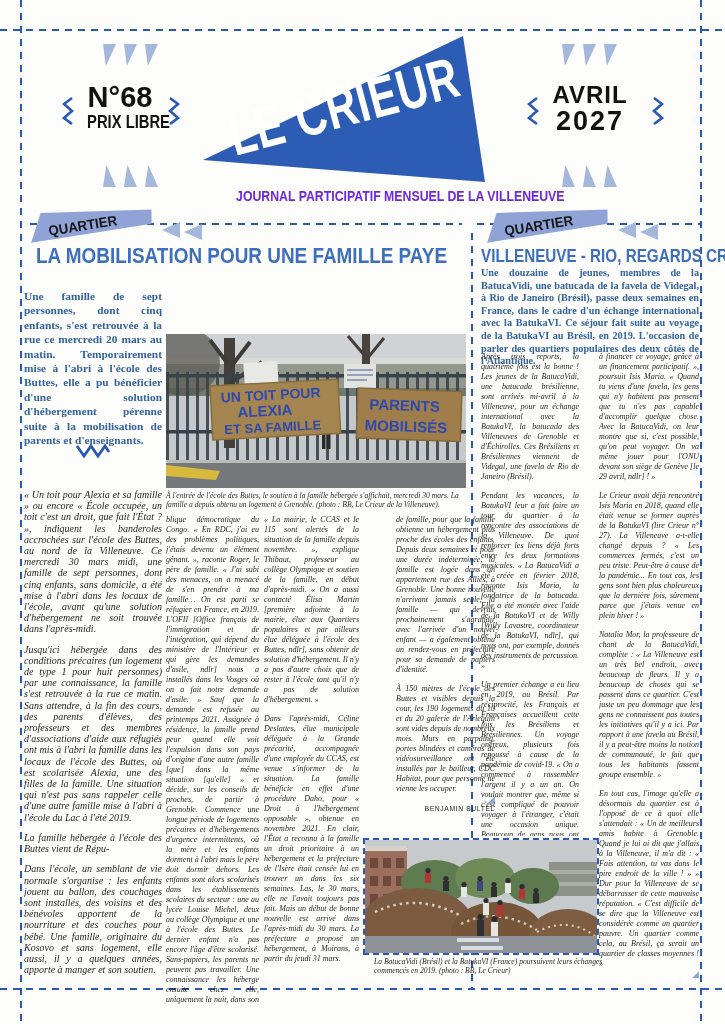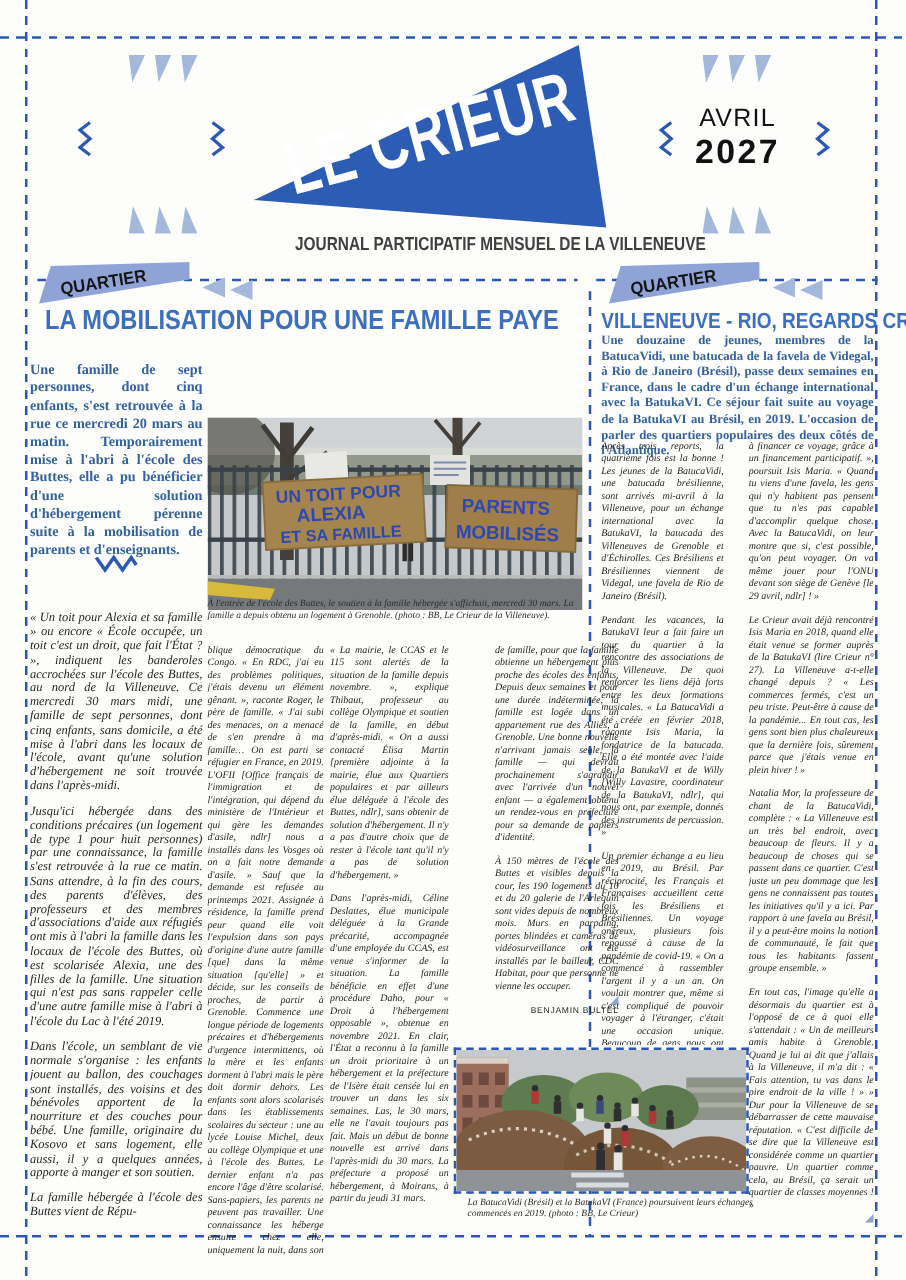--- a/index.html
+++ b/index.html
@@ -5,28 +5,28 @@
   html,body{margin:0;padding:0;background:#e8e8e8;}
   .page{position:relative;width:725px;height:1024px;background:#fdfdfb;margin:0 auto;
         font-family:"Liberation Serif",serif;color:#1f1f1f;overflow:hidden;}
   
   .dash-h{position:absolute;height:2.4px;background:repeating-linear-gradient(90deg,#2b58b5 0 7px,transparent 7px 13px);}
   .dash-v{position:absolute;width:2.4px;background:repeating-linear-gradient(180deg,#2b58b5 0 7px,transparent 7px 13px);}
   
   .issue-block{position:absolute;text-align:center;font-family:"Liberation Sans",sans-serif;color:#111;}
   .issue-no{font-size:29px;font-weight:bold;letter-spacing:0px;line-height:30px;}
   .issue-price{font-size:18px;font-weight:bold;line-height:20px;}
-  .date-month{font-size:20px;font-weight:normal;line-height:22px;letter-spacing:1px;}
+  .date-month{font-size:24px;font-weight:bold;line-height:22px;letter-spacing:1px;}
   .date-year{font-size:27px;font-weight:bold;letter-spacing:2px;line-height:30px;}
   .cond{display:inline-block;transform:scaleX(0.82);transform-origin:center;white-space:nowrap;}
   .tri{position:absolute;background:#a4b8db;}
   .tri-down{clip-path:polygon(0 0,100% 0,22% 100%);}
   .tri-up{clip-path:polygon(0 100%,100% 100%,26% 0);}
   .subtitle{position:absolute;font-family:"Liberation Sans",sans-serif;font-weight:bold;font-size:15px;
-            color:#404040;text-align:center;white-space:nowrap;}
+            color:#6d28d9;text-align:center;white-space:nowrap;}
   
   .headline{position:absolute;font-family:"Liberation Sans",sans-serif;font-weight:bold;color:#3d6fbe;white-space:nowrap;}
   .intro{position:absolute;font-weight:bold;color:#33629e;text-align:justify;}
   .bodycol{position:absolute;text-align:justify;overflow:hidden;}
   .bodycol p{margin:0 0 9px 0;font-style:italic;}
   .caption{position:absolute;font-style:italic;font-size:7.6px;line-height:9.2px;color:#2a2a2a;text-align:left;}
   .author{text-align:right;font-family:"Liberation Sans",sans-serif;font-size:6.8px;letter-spacing:0.6px;color:#222;margin-top:2px;}
   .endrow{text-align:right;color:#8aa6cf;font-size:9px;line-height:6px;}
   .photo{position:absolute;overflow:hidden;}
   .photo svg{display:block;}
@@ -55,20 +55,24 @@
   <div class="tri tri-down" style="left:562px;top:44px;width:13px;height:22px;"></div>
   <div class="tri tri-down" style="left:583px;top:44px;width:13px;height:22px;"></div>
   <div class="tri tri-down" style="left:604px;top:44px;width:13px;height:22px;"></div>
   <div class="tri tri-up" style="left:562px;top:165px;width:13px;height:22px;"></div>
   <div class="tri tri-up" style="left:583px;top:165px;width:13px;height:22px;"></div>
   <div class="tri tri-up" style="left:604px;top:165px;width:13px;height:22px;"></div>
 
   <svg style="position:absolute;left:62px;top:96px;" width="12" height="30" viewBox="0 0 12 30">
       <polyline points="10,2 2,8 10,15 2,22 10,28" fill="none" stroke="#2b58b5" stroke-width="2.6"></polyline>
     </svg>
+  <div class="issue-block" style="left:78px;top:82px;width:84px;">
+    <div class="issue-no">N°68</div>
+    <div class="issue-price"><span class="cond">PRIX LIBRE</span></div>
+  </div>
   <svg style="position:absolute;left:168px;top:96px;transform:scaleX(-1);" width="12" height="30" viewBox="0 0 12 30">
       <polyline points="10,2 2,8 10,15 2,22 10,28" fill="none" stroke="#2b58b5" stroke-width="2.6"></polyline>
     </svg>
 
   <svg style="position:absolute;left:527px;top:96px;" width="12" height="30" viewBox="0 0 12 30">
       <polyline points="10,2 2,8 10,15 2,22 10,28" fill="none" stroke="#2b58b5" stroke-width="2.6"></polyline>
     </svg>
   <div class="issue-block" style="left:552px;top:84px;width:76px;">
     <div class="date-month">AVRIL</div>
     <div class="date-year">2027</div>
@@ -101,22 +105,22 @@
 
   <div class="intro" style="left:24px;top:289px;width:138px;font-size:11.4px;line-height:14.4px;">Une famille de sept personnes, dont cinq enfants, s'est retrouvée à la rue ce mercredi 20 mars au matin. Temporairement mise à l'abri à l'école des Buttes, elle a pu bénéficier d'une solution d'hébergement pérenne suite à la mobilisation de parents et d'enseignants.</div>
 
   <svg style="position:absolute;left:75px;top:443px;" width="36" height="16" viewBox="0 0 36 16">
       <polyline points="2,3 9,13 16,3 23,13 30,3 34,9" fill="none" stroke="#2b58b5" stroke-width="2.8"></polyline>
     </svg>
 
   <div class="bodycol" style="left:24px;top:489px;width:138px;height:497px;font-size:10px;line-height:11.2px;">
     <p>« Un toit pour Alexia et sa famille » ou encore « École occupée, un toit c'est un droit, que fait l'État ? », indiquent les banderoles accrochées sur l'école des Buttes, au nord de la Villeneuve. Ce mercredi 30 mars midi, une famille de sept personnes, dont cinq enfants, sans domicile, a été mise à l'abri dans les locaux de l'école, avant qu'une solution d'hébergement ne soit trouvée dans l'après-midi.</p>
     <p>Jusqu'ici hébergée dans des conditions précaires (un logement de type 1 pour huit personnes) par une connaissance, la famille s'est retrouvée à la rue ce matin. Sans attendre, à la fin des cours, des parents d'élèves, des professeurs et des membres d'associations d'aide aux réfugiés ont mis à l'abri la famille dans les locaux de l'école des Buttes, où est scolarisée Alexia, une des filles de la famille. Une situation qui n'est pas sans rappeler celle d'une autre famille mise à l'abri à l'école du Lac à l'été 2019.</p>
+    <p>La famille hébergée à l'école des Buttes vient de Répu-</p>
     <p>Dans l'école, un semblant de vie normale s'organise : les enfants jouent au ballon, des couchages sont installés, des voisins et des bénévoles apportent de la nourriture et des couches pour bébé. Une famille, originaire du Kosovo et sans logement, elle aussi, il y a quelques années, apporte à manger et son soutien.</p>
-    <p>La famille hébergée à l'école des Buttes vient de Répu-</p>
   </div>
 
   <div class="photo" style="left:166px;top:334px;width:300px;height:154px;">
     <svg width="300" height="154" viewBox="0 0 300 154">
       <rect x="0" y="0" width="300" height="154" fill="#c5c9cb"></rect>
       <rect x="0" y="0" width="300" height="26" fill="#cfd3d5"></rect>
       <rect x="0" y="24" width="300" height="7" fill="#d9dcd6"></rect>
       <rect x="0" y="30" width="300" height="32" fill="#93988d"></rect>
       <rect x="0" y="54" width="300" height="8" fill="#6f7a72"></rect>
       <ellipse cx="18" cy="28" rx="36" ry="34" fill="#5a5a52" opacity="0.75"></ellipse>
@@ -148,21 +152,21 @@
       <g transform="translate(192,54) rotate(2)">
         <rect x="0" y="0" width="104" height="50" fill="#9f7e4c" stroke="#84683c" stroke-width="1.5"></rect>
         <text x="12" y="21" font-family="Liberation Sans, sans-serif" font-weight="bold" font-size="15" fill="#2d49b0">PARENTS</text>
         <text x="8" y="42" font-family="Liberation Sans, sans-serif" font-weight="bold" font-size="15" fill="#2d49b0">MOBILISÉS</text>
       </g>
       <rect x="0" y="126" width="300" height="3" fill="#b9bcb9"></rect>
       <rect x="0" y="129" width="300" height="25" fill="#75797c"></rect>
       <polygon points="0,131 54,137 50,146 0,142" fill="#d7b93c"></polygon>
     </svg>
   </div>
-  <div class="caption" style="left:166px;top:478px;width:300px;">À l'entrée de l'école des Buttes, le soutien à la famille hébergée s'affichait, mercredi 30 mars. La famille a depuis obtenu un logement à Grenoble. (photo : BB, Le Crieur de la Villeneuve).</div>
+  <div class="caption" style="left:166px;top:491px;width:300px;">À l'entrée de l'école des Buttes, le soutien à la famille hébergée s'affichait, mercredi 30 mars. La famille a depuis obtenu un logement à Grenoble. (photo : BB, Le Crieur de la Villeneuve).</div>
 
   <div class="bodycol" style="left:166px;top:515px;width:93px;height:490px;font-size:8px;line-height:10px;">
     <p>blique démocratique du Congo. « En RDC, j'ai eu des problèmes politiques, j'étais devenu un élément gênant. », raconte Roger, le père de famille. « J'ai subi des menaces, on a menacé de s'en prendre à ma famille… On est parti se réfugier en France, en 2019. L'OFII [Office français de l'immigration et de l'intégration, qui dépend du ministère de l'Intérieur et qui gère les demandes d'asile, ndlr] nous a installés dans les Vosges où on a fait notre demande d'asile. » Sauf que la demande est refusée au printemps 2021. Assignée à résidence, la famille prend peur quand elle voit l'expulsion dans son pays d'origine d'une autre famille [que] dans la même situation [qu'elle] » et décide, sur les conseils de proches, de partir à Grenoble. Commence une longue période de logements précaires et d'hébergements d'urgence intermittents, où la mère et les enfants dorment à l'abri mais le père doit dormir dehors. Les enfants sont alors scolarisés dans les établissements scolaires du secteur : une au lycée Louise Michel, deux au collège Olympique et une à l'école des Buttes. Le dernier enfant n'a pas encore l'âge d'être scolarisé. Sans-papiers, les parents ne peuvent pas travailler. Une connaissance les héberge ensuite chez elle, uniquement la nuit, dans son petit logement. Jusqu'à ce mercredi 30 mars, où elle a dû déménager.</p>
   </div>
   <div class="bodycol" style="left:264px;top:515px;width:95px;height:490px;font-size:8px;line-height:10px;">
     <p>« La mairie, le CCAS et le 115 sont alertés de la situation de la famille depuis novembre. », explique Thibaut, professeur au collège Olympique et soutien de la famille, en début d'après-midi. « On a aussi contacté Élisa Martin [première adjointe à la mairie, élue aux Quartiers populaires et par ailleurs élue déléguée à l'école des Buttes, ndlr], sans obtenir de solution d'hébergement. Il n'y a pas d'autre choix que de rester à l'école tant qu'il n'y a pas de solution d'hébergement. »</p>
     <p>Dans l'après-midi, Céline Deslattes, élue municipale déléguée à la Grande précarité, accompagnée d'une employée du CCAS, est venue s'informer de la situation. La famille bénéficie en effet d'une procédure Daho, pour « Droit à l'hébergement opposable », obtenue en novembre 2021. En clair, l'État a reconnu à la famille un droit prioritaire à un hébergement et la préfecture de l'Isère était censée lui en trouver un dans les six semaines. Las, le 30 mars, elle ne l'avait toujours pas fait. Mais un début de bonne nouvelle est arrivé dans l'après-midi du 30 mars. La préfecture a proposé un hébergement, à Moirans, à partir du jeudi 31 mars.</p>
   </div>
   <div class="bodycol" style="left:364px;top:515px;width:99px;height:322px;font-size:8px;line-height:10px;margin-left:32px;">
     <p>de famille, pour que la famille obtienne un hébergement plus proche des écoles des enfants. Depuis deux semaines et pour une durée indéterminée, la famille est logée dans un appartement rue des Alliés, à Grenoble. Une bonne nouvelle n'arrivant jamais seule, la famille — qui devrait prochainement s'agrandir avec l'arrivée d'un nouvel enfant — a également obtenu un rendez-vous en préfecture pour sa demande de papiers d'identité.</p>

